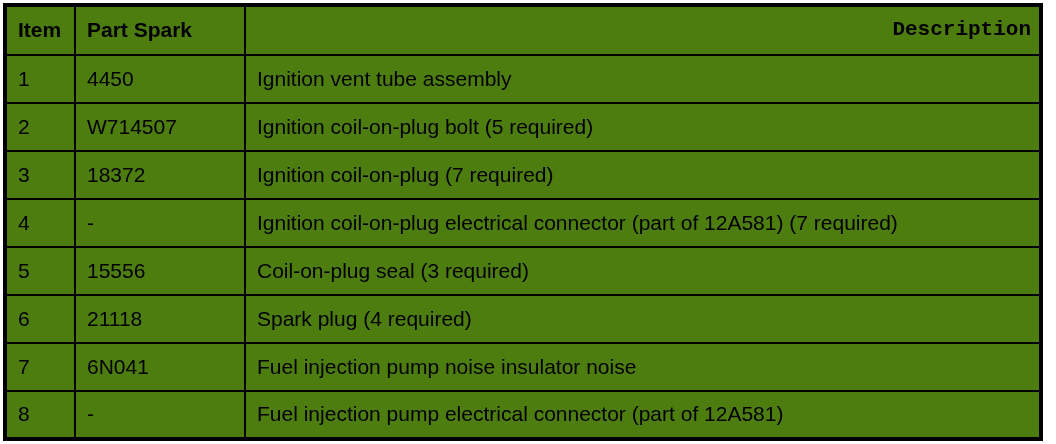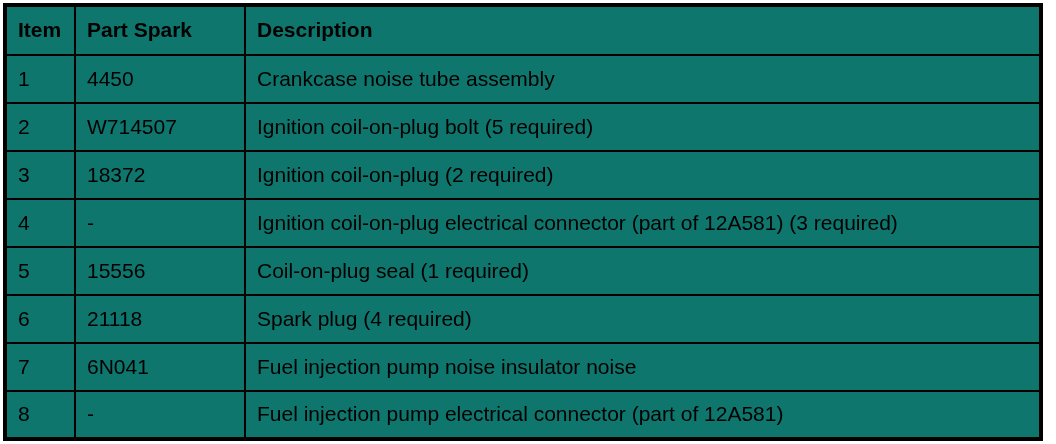--- a/index.html
+++ b/index.html
@@ -34,30 +34,31 @@
   table.parts col.c-desc { width: auto; }
   table.parts th,
   table.parts td {
     border: 2px solid #000000;
     font-size: 21px;
     line-height: 1.15;
     vertical-align: middle;
     padding: 0 8px 0 11px;
     white-space: nowrap;
     overflow: hidden;
-    background: #0f766e;
+    background: #4d7c0f;
   }
   table.parts thead tr { height: 50px; }
   table.parts tbody tr { height: 48px; }
   table.parts th {
     font-weight: bold;
     text-align: left;
   }
   table.parts th.desc-head {
-    text-align: left;
+    text-align: right;
+    font-family: Liberation Mono, monospace;
   }
   table.parts td {
     font-weight: normal;
     text-align: left;
   }
 </style>
 </head>
 <body>
 
 <div class="page">
@@ -71,41 +72,41 @@
       <tr>
         <th>Item</th>
         <th>Part Spark</th>
         <th class="desc-head">Description</th>
       </tr>
     </thead>
     <tbody>
       <tr>
         <td>1</td>
         <td>4450</td>
-        <td>Crankcase noise tube assembly</td>
+        <td>Ignition vent tube assembly</td>
       </tr>
       <tr>
         <td>2</td>
         <td>W714507</td>
         <td>Ignition coil-on-plug bolt (5 required)</td>
       </tr>
       <tr>
         <td>3</td>
         <td>18372</td>
-        <td>Ignition coil-on-plug (2 required)</td>
+        <td>Ignition coil-on-plug (7 required)</td>
       </tr>
       <tr>
         <td>4</td>
         <td>-</td>
-        <td>Ignition coil-on-plug electrical connector (part of 12A581) (3 required)</td>
+        <td>Ignition coil-on-plug electrical connector (part of 12A581) (7 required)</td>
       </tr>
       <tr>
         <td>5</td>
         <td>15556</td>
-        <td>Coil-on-plug seal (1 required)</td>
+        <td>Coil-on-plug seal (3 required)</td>
       </tr>
       <tr>
         <td>6</td>
         <td>21118</td>
         <td>Spark plug (4 required)</td>
       </tr>
       <tr>
         <td>7</td>
         <td>6N041</td>
         <td>Fuel injection pump noise insulator noise</td>

